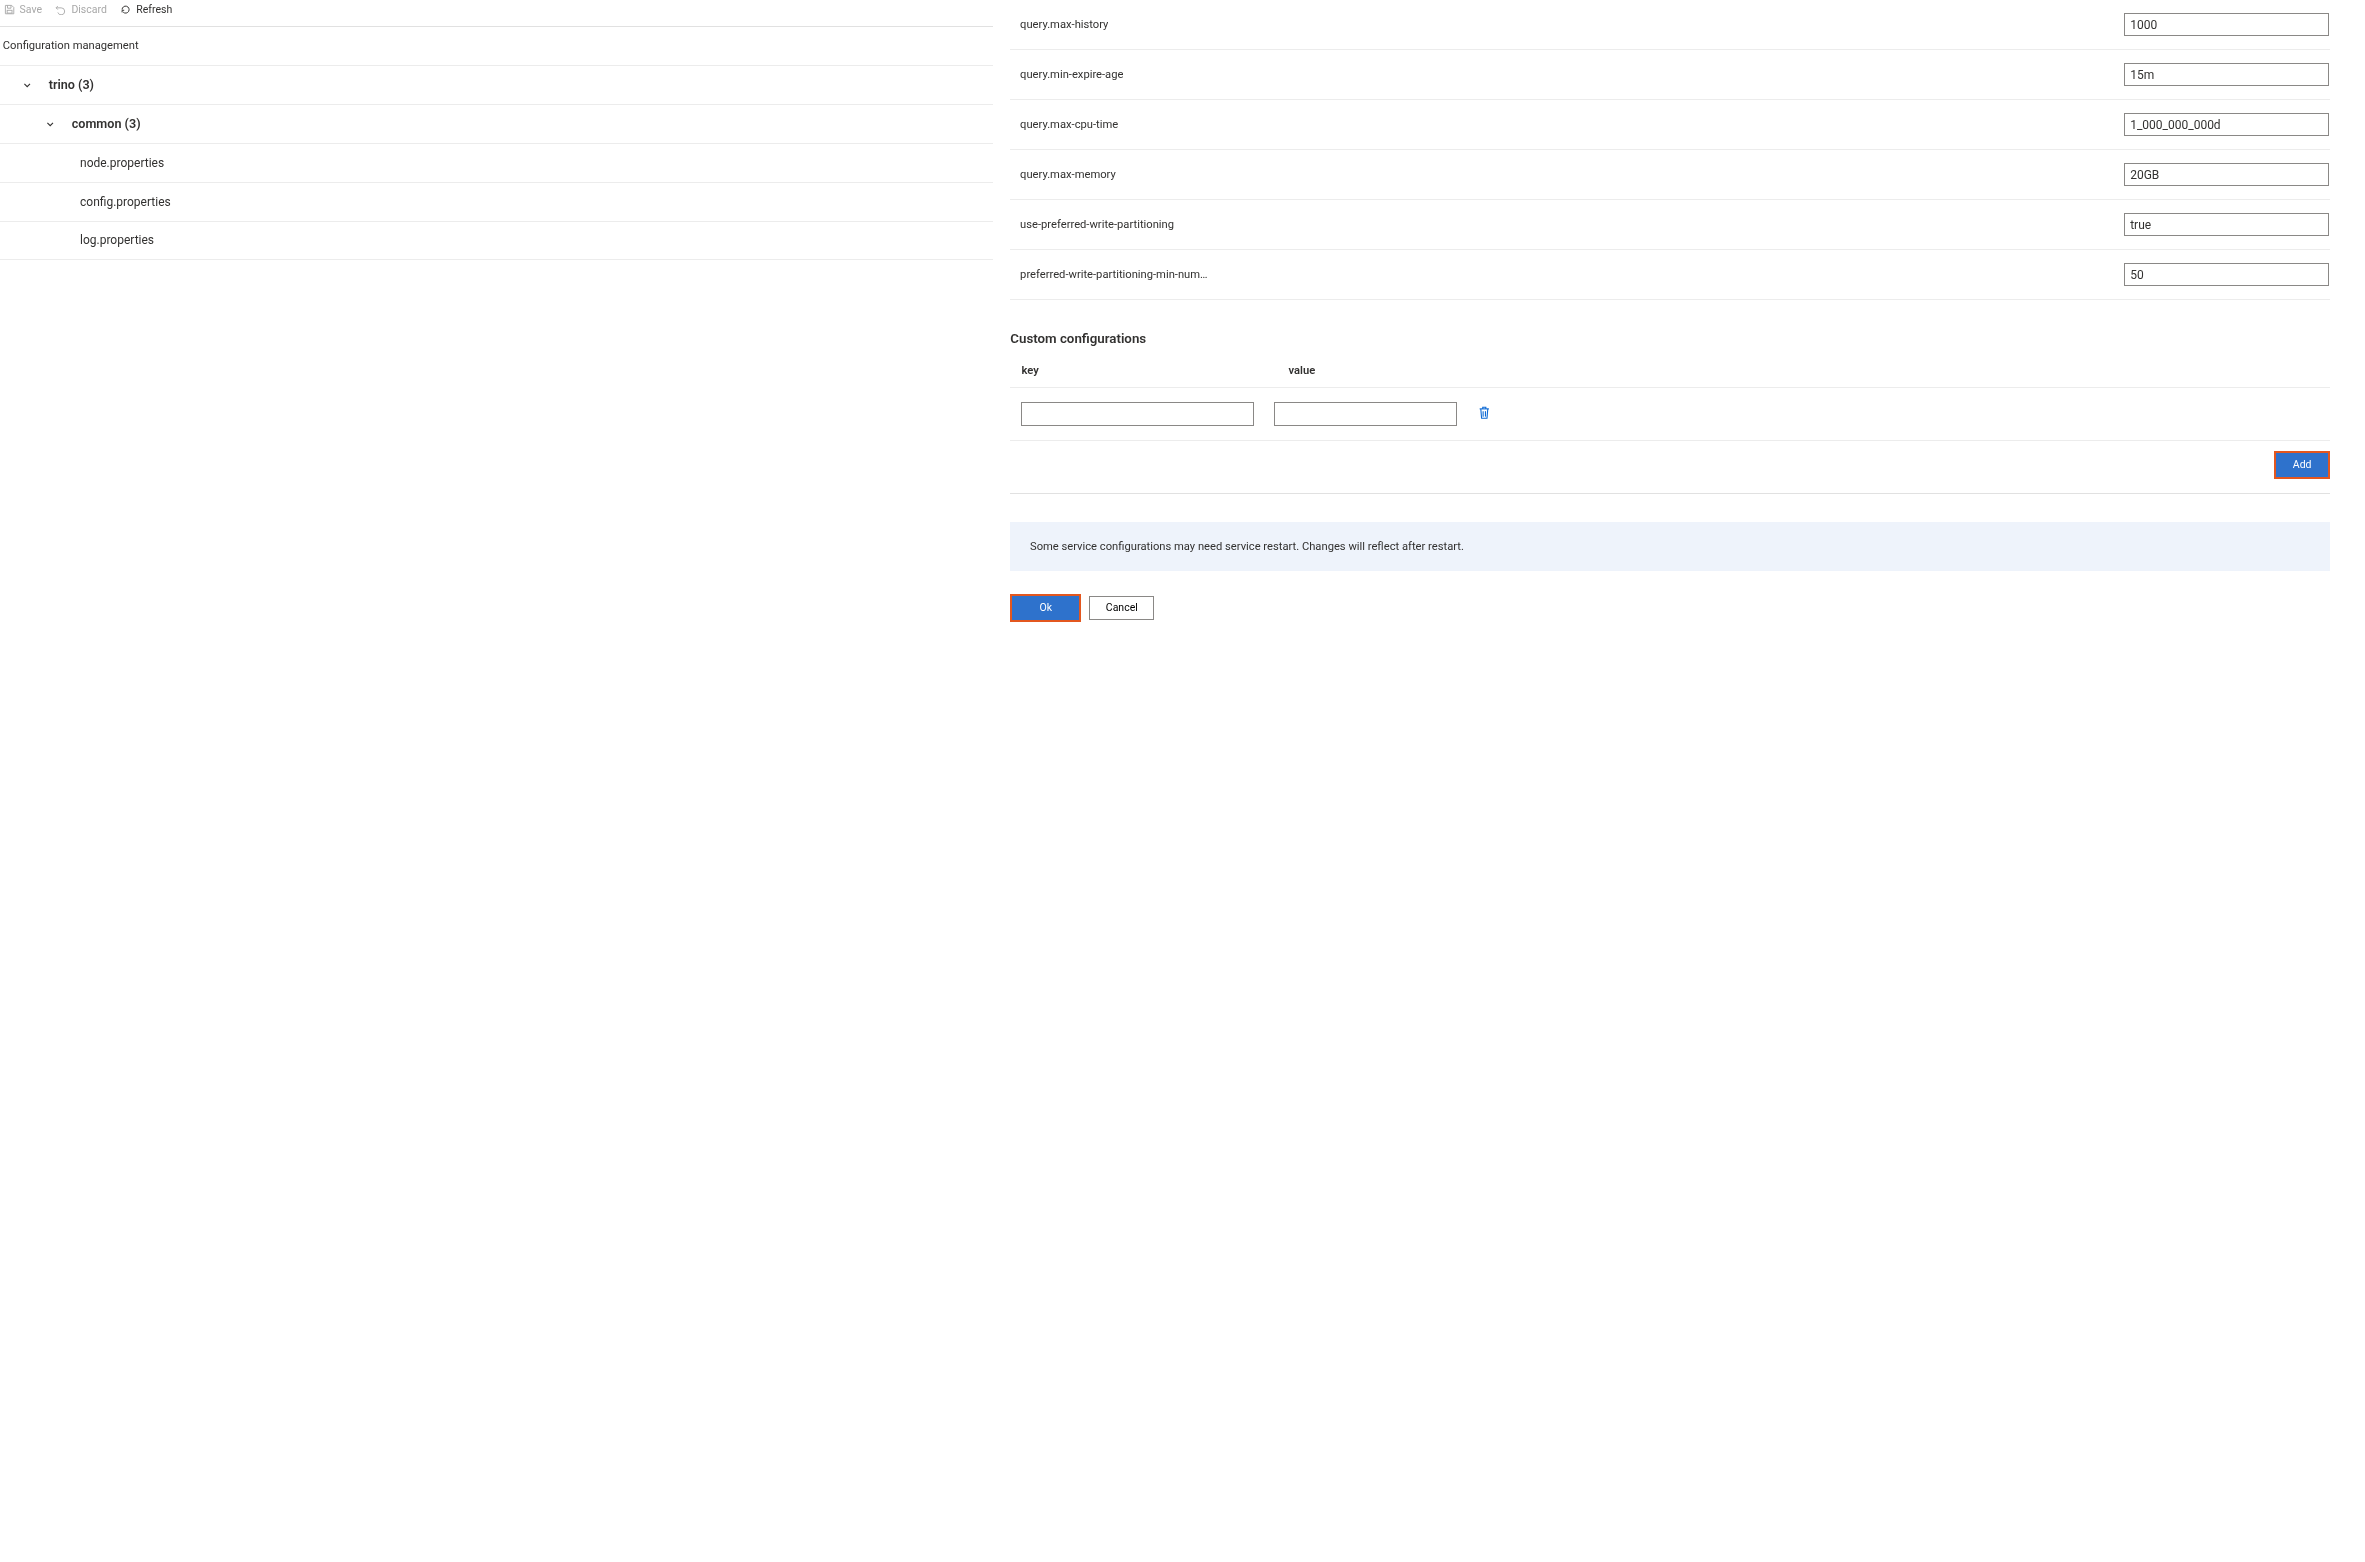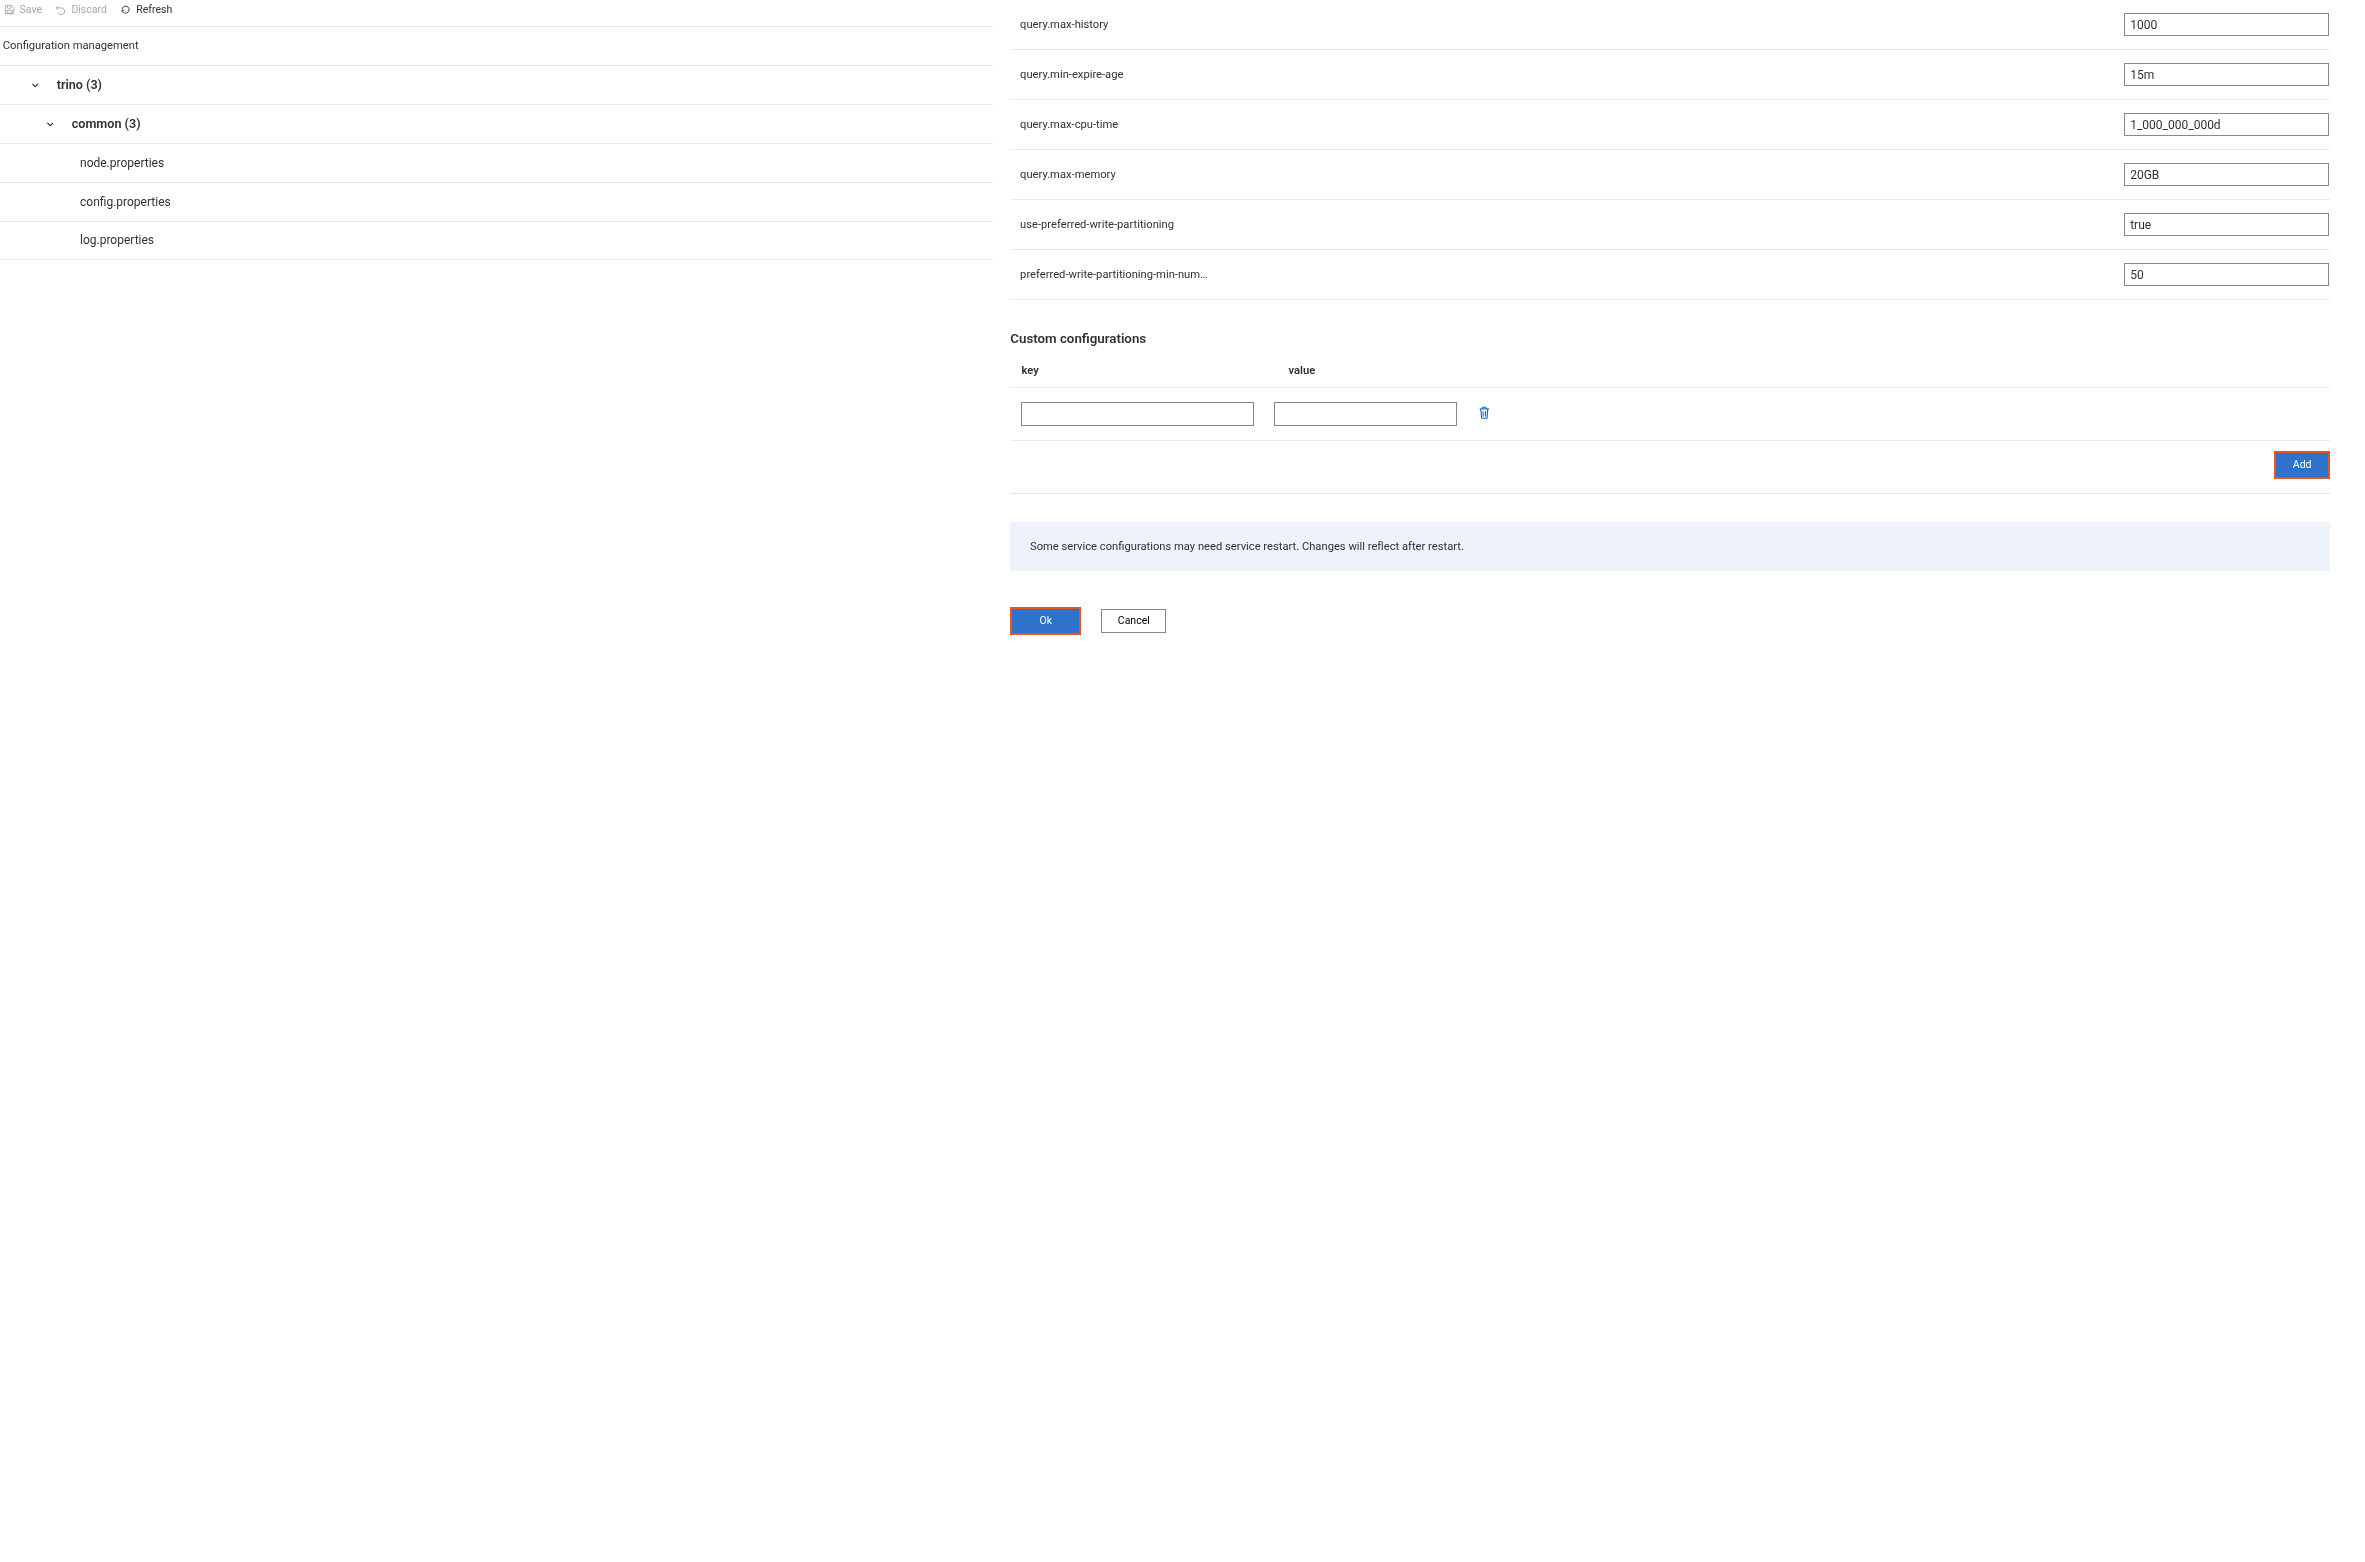--- a/index.html
+++ b/index.html
@@ -59,21 +59,21 @@
   .tree { }
   .tree-row {
     display: flex;
     align-items: center;
     height: 39px;
     padding-left: 12.6px;
     border-top: 0.7px solid #ececec;
     gap: 15.5px;
     cursor: pointer;
   }
-  .tree-row.level-1 { padding-left: 30px; }
+  .tree-row.level-1 { padding-left: 22px; }
   .tree-row.level-2 { padding-left: 45px; }
   .tree-row.level-3 { padding-left: 80px; }
   .tree-row .chev { width: 11.2px; display:flex; justify-content:center; }
   .tree-label { font-size: 12px; color:#323130; }
   .tree-label.bold { font-weight:600; font-size:12.6px; }
   .tree-row:last-child { border-bottom: 0.7px solid #ececec; }
 
   
   .config-rows { }
   .config-row {
@@ -170,22 +170,22 @@
   .info-banner {
     margin-top: 28px;
     background:#eef3fb;
     padding: 18px 19.7px;
     font-size: 11.2px;
     color:#323130;
   }
 
   .action-bar {
     display:flex;
-    gap: 20px;
-    margin-top: 36px;
+    gap: 8px;
+    margin-top: 23px;
     align-items:center;
   }
 
   
   .chev svg, .icon svg { stroke: currentColor; }
 </style>
 </head>
 <body>
 
 <div class="page">

